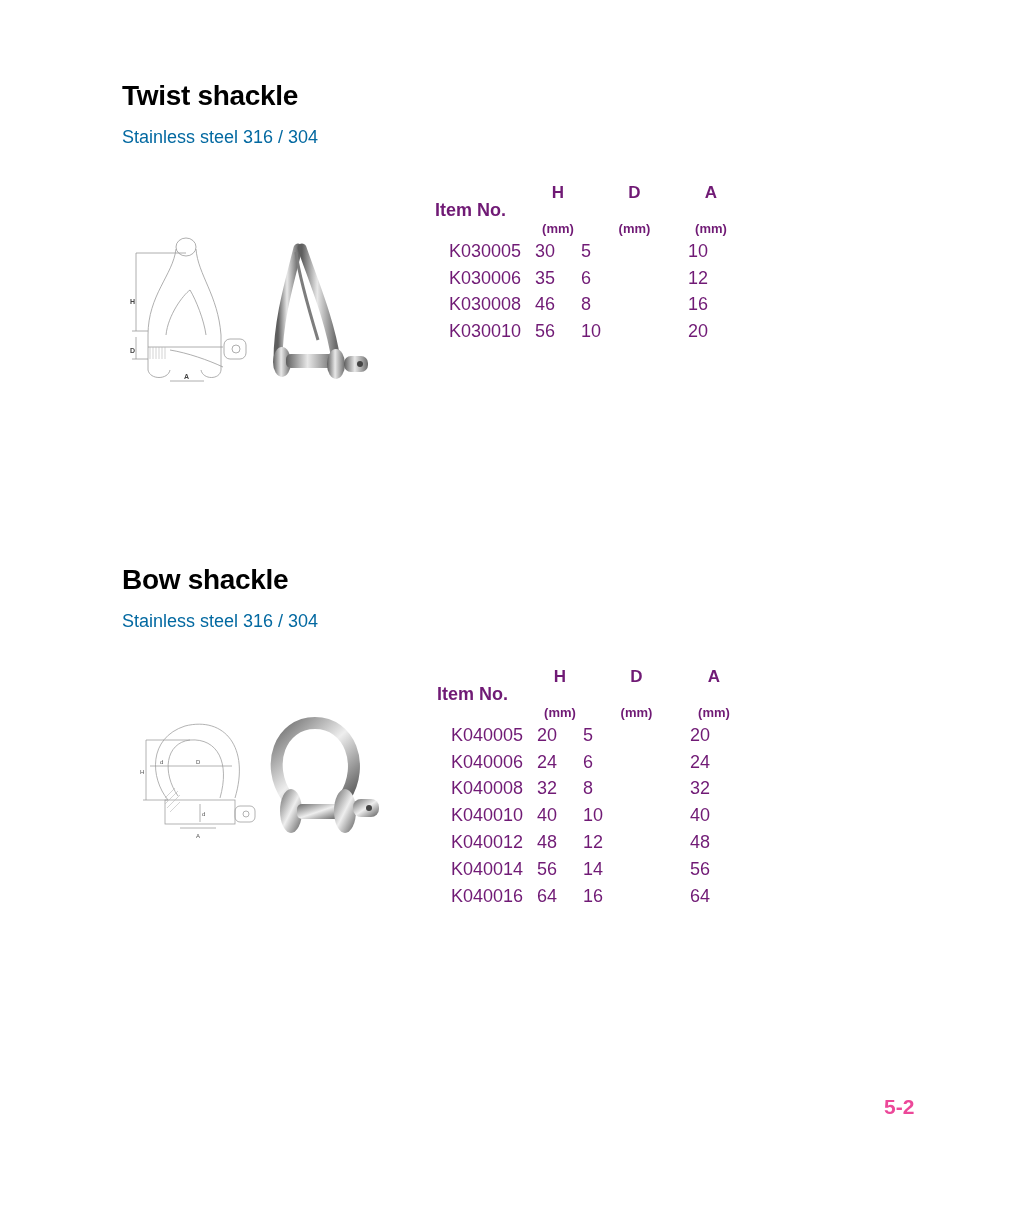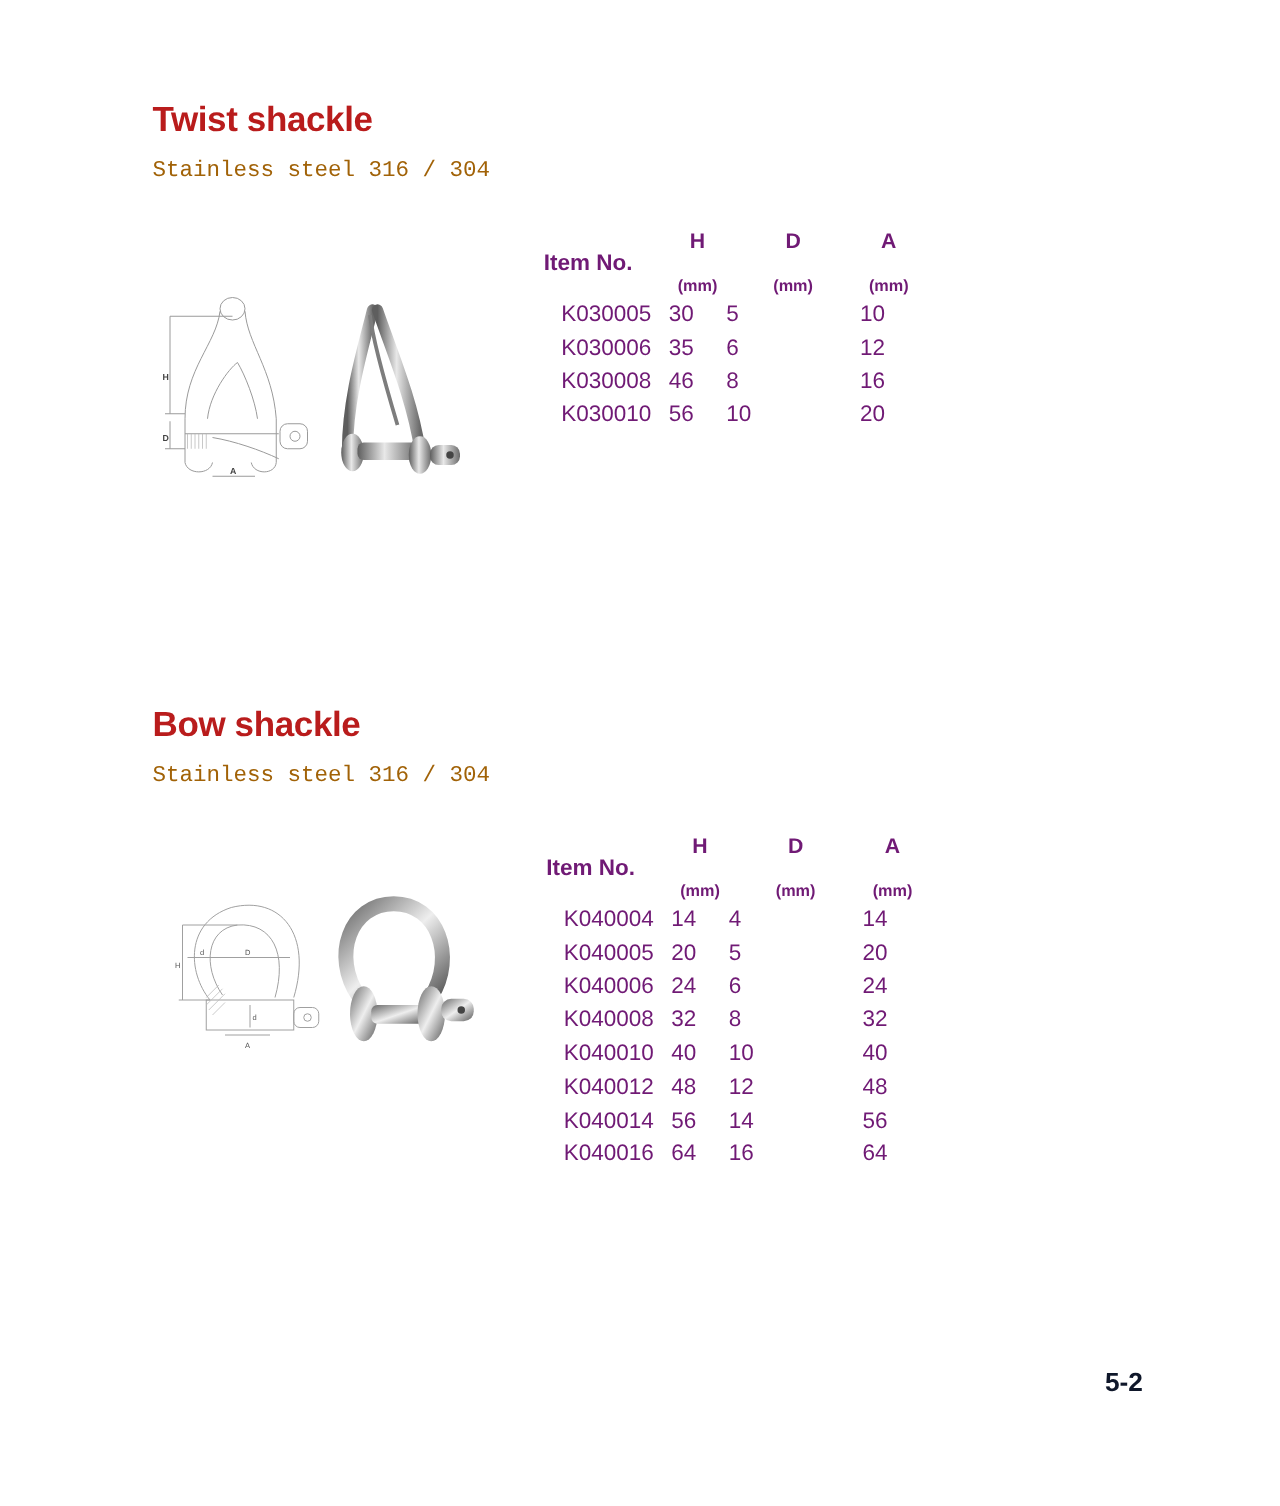--- a/index.html
+++ b/index.html
@@ -1,27 +1,27 @@
 <!DOCTYPE html>
 <html><head>
 <meta charset="utf-8">
 <style>
   html, body { margin: 0; padding: 0; background: #ffffff; }
   body { width: 1024px; height: 1205px; position: relative; font-family: "Liberation Sans", sans-serif; color: #111; overflow: hidden; }
-  .title { position: absolute; left: 122px; font-size: 28px; font-weight: bold; color: #b91c1c; letter-spacing: -0.3px; }
-  .subtitle { position: absolute; left: 122px; font-size: 18px; color: #a16207; font-family: Liberation Mono, monospace; }
+  .title { position: absolute; left: 122px; font-size: 28px; font-weight: bold; color: #000000; letter-spacing: -0.3px; }
+  .subtitle { position: absolute; left: 122px; font-size: 18px; color: #0369a1; }
   .figure { position: absolute; }
   table.spec { position: absolute; border-collapse: collapse; font-size: 18px; color: #701a75; }
   table.spec th { font-weight: bold; text-align: center; padding: 0; }
   table.spec th.item { text-align: left; font-size: 18px; vertical-align: middle; }
   table.spec th .dim { display: block; font-size: 17px; line-height: 22px; }
   table.spec th .unit { display: block; font-size: 13px; line-height: 18px; margin-top: 16px; }
   table.spec td { height: 26.8px; padding: 0; }
   table.spec td.item { text-align: center; }
-  .page-num { position: absolute; left: 884px; top: 1095px; font-size: 21px; font-weight: bold; color: #0f172a; }
+  .page-num { position: absolute; left: 884px; top: 1095px; font-size: 21px; font-weight: bold; color: #ec4899; }
 </style>
 </head>
 <body>
 
 <div class="title" style="top:80px;">Twist shackle</div>
 <div class="subtitle" style="top:127px;">Stainless steel 316 / 304</div>
 
 <svg class="figure" style="left:128px; top:235px;" width="122" height="150" viewBox="0 0 122 150">
   <g fill="none" stroke="#9a9a9a" stroke-width="0.8">
     <ellipse cx="58" cy="12" rx="10" ry="9"></ellipse>
@@ -180,26 +180,20 @@
         <span class="unit">(mm)</span>
       </th>
       <th style="width:48px;">
         <span class="dim">A</span>
         <span class="unit">(mm)</span>
       </th>
     </tr>
   </thead>
   <tbody>
     <tr>
-      <td class="item">K040004</td>
-      <td>14</td>
-      <td>4</td>
-      <td>14</td>
-    </tr>
-    <tr>
       <td class="item">K040005</td>
       <td>20</td>
       <td>5</td>
       <td>20</td>
     </tr>
     <tr>
       <td class="item">K040006</td>
       <td>24</td>
       <td>6</td>
       <td>24</td>

